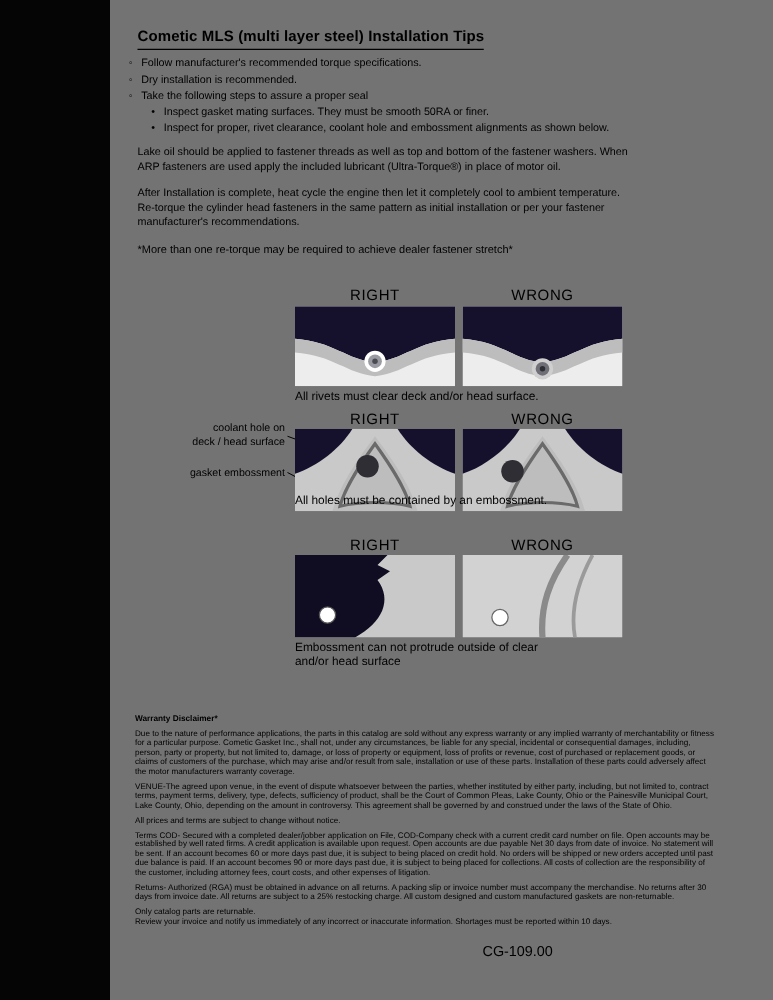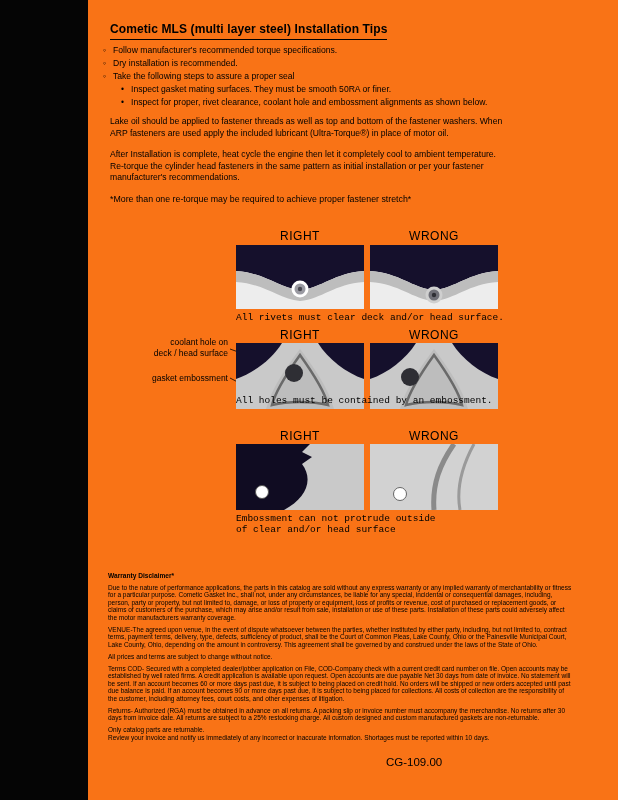--- a/index.html
+++ b/index.html
@@ -2,21 +2,21 @@
 <html><head>
 <meta charset="utf-8">
 <style>
   * { margin:0; padding:0; box-sizing:border-box; }
   html,body { background:#ffffff; }
   body {
     width:618px; height:800px;
     font-family:"Liberation Sans", sans-serif;
     color:#000;
   }
-  .page { position:relative; width:618px; height:800px; background:#f97316; overflow:hidden; }
+  .page { position:relative; width:618px; height:800px; background:#737373; overflow:hidden; }
   .left-bar { position:absolute; left:0; top:0; width:88px; height:100%; background:#050505; }
 
   .title {
     position:absolute; left:110px; top:22px;
     font-size:12px; font-weight:bold; letter-spacing:0.1px;
     border-bottom:1.5px solid #000; padding-bottom:3px;
   }
 
   .bullets { position:absolute; left:103px; top:44px; width:480px; font-size:8.6px; line-height:13px; }
   .b1 { position:relative; padding-left:10px; }
@@ -25,21 +25,21 @@
   .b2::before { content:"•"; position:absolute; left:0; top:0; }
 
   .main-text { position:absolute; left:110px; top:116px; width:402px; }
   .diesel-heading { font-size:11px; font-weight:bold; letter-spacing:0.2px; margin-bottom:8px; }
   .para { font-size:8.6px; line-height:11.5px; margin-bottom:10px; }
   .note { font-size:8.8px; margin-top:2px; }
 
   .dg-header { position:absolute; width:128px; text-align:center; font-size:12px; letter-spacing:0.5px; }
   .panel { position:absolute; width:128px; }
   .panel svg { display:block; }
-  .caption { position:absolute; font-size:9.5px; line-height:11px;font-family:Liberation Mono, monospace; }
+  .caption { position:absolute; font-size:9.5px; line-height:11px; }
   .dg-label { position:absolute; width:130px; text-align:right; font-size:8.5px; line-height:10.5px; }
   .connectors { position:absolute; left:225px; top:340px; width:80px; height:70px; pointer-events:none; }
 
   .disclaimer { position:absolute; left:108px; top:572px; width:466px; font-size:6.5px; line-height:7.5px; }
   .disclaimer h3 { font-size:6.6px; font-weight:bold; margin-bottom:4px; }
   .disclaimer p { margin-bottom:4.5px; }
   .disclaimer p.tight { margin-bottom:0; }
 
   .footer-code { position:absolute; left:386px; top:756px; font-size:11.5px; }
 </style>
@@ -55,21 +55,21 @@
     <div class="b1">Follow manufacturer's recommended torque specifications.</div>
     <div class="b1">Dry installation is recommended.</div>
     <div class="b1">Take the following steps to assure a proper seal</div>
     <div class="b2">Inspect gasket mating surfaces.  They must be smooth 50RA or finer.</div>
     <div class="b2">Inspect for proper, rivet clearance, coolant hole and embossment alignments as shown below.</div>
   </div>
 
   <div class="main-text">
     <p class="para">Lake oil should be applied to fastener threads as well as top and bottom of the fastener washers. When ARP fasteners are used apply the included lubricant (Ultra-Torque®) in place of motor oil.</p>
     <p class="para">After Installation is complete, heat cycle the engine then let it completely cool to ambient temperature. Re-torque the cylinder head fasteners in the same pattern as initial installation or per your fastener manufacturer's recommendations.</p>
-    <p class="note">*More than one re-torque may be required to achieve proper fastener stretch*</p>
+    <p class="note">*More than one re-torque may be required to achieve dealer fastener stretch*</p>
   </div>
 
   <div class="dg-header" style="left:236px; top:229px;">RIGHT</div>
   <div class="dg-header" style="left:370px; top:229px;">WRONG</div>
 
   <div class="panel" style="left:236px; top:245px;">
     <svg width="128" height="64" viewBox="0 0 128 64">
       <rect width="128" height="64" fill="#ededed"></rect>
       <path d="M0,0 H128 V26 C98,28 86,43 64,45 C42,43 30,28 0,26 Z" fill="#15102c"></path>
       <path d="M0,26 C30,28 42,43 64,45 C86,43 98,28 128,26 L128,37 C98,39 86,54 64,56 C42,54 30,39 0,37 Z" fill="#bdbdbd"></path>

